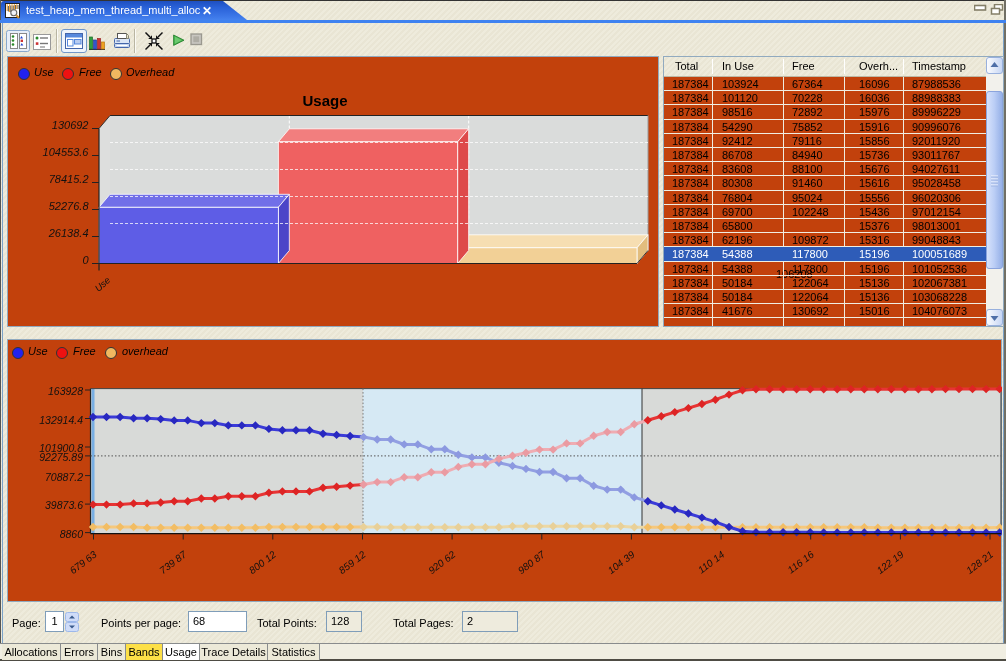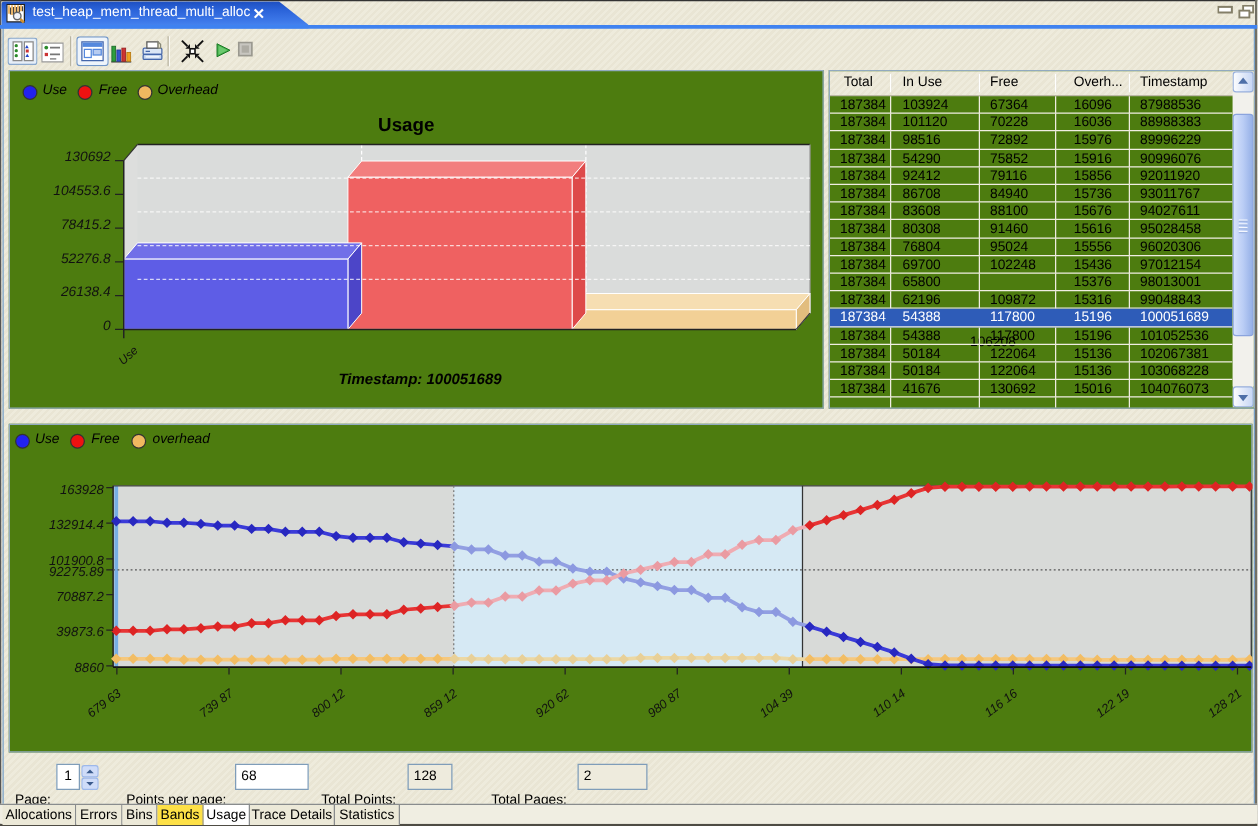--- a/index.html
+++ b/index.html
@@ -1,20 +1,20 @@
 <!DOCTYPE html>
 <html><head><meta charset="utf-8">
 <style>
 * { margin:0; padding:0; box-sizing:border-box; }
 body { width:1006px; height:661px; position:relative; overflow:hidden;
   font-family:"Liberation Sans", sans-serif; color:#000;
   background:repeating-linear-gradient(135deg,#eeebdc 0 2px,#e9e5d4 2px 4px); }
-.panel { position:absolute; background:#4d7c0f; border:1px solid #91aabf; }
+.panel { position:absolute; background:#c2410c; border:1px solid #91aabf; }
 .inp { position:absolute; border:1px solid #7f9db9; font-size:11px; line-height:19px; padding-left:4px; background:#fff; height:21px; }
-.lbl { position:absolute; font-size:11px; top:617px;margin-top:17px; }
+.lbl { position:absolute; font-size:11px; top:617px; }
 </style></head>
 <body>
 
 <div style="position:absolute;left:0;top:0;width:1006px;height:1px;background:#333;"></div>
 <div style="position:absolute;left:0;top:0;width:1px;height:661px;background:#555;"></div>
 <div style="position:absolute;right:0;top:0;width:2px;height:661px;background:#716f65;"></div>
 <div style="position:absolute;left:0;bottom:0;width:1006px;height:2px;background:#4e4c44;"></div>
 <div style="position:absolute;left:2px;top:22px;width:1px;height:636px;background:#7ba2c8;"></div>
 <div style="position:absolute;right:2px;top:22px;width:1px;height:636px;background:#7ba2c8;"></div>
 
@@ -152,21 +152,20 @@
       <line x1="84" y1="152.5" x2="91" y2="152.5" stroke="#222" stroke-width="1"></line>
       <text x="80.5" y="153.0" text-anchor="end" font-size="11" font-style="italic" fill="#111">52276.8</text>
       <line x1="84" y1="125.5" x2="91" y2="125.5" stroke="#222" stroke-width="1"></line>
       <text x="80.5" y="126.0" text-anchor="end" font-size="11" font-style="italic" fill="#111">78415.2</text>
       <line x1="84" y1="98.5" x2="91" y2="98.5" stroke="#222" stroke-width="1"></line>
       <text x="80.5" y="99.0" text-anchor="end" font-size="11" font-style="italic" fill="#111">104553.6</text>
       <line x1="84" y1="71.5" x2="91" y2="71.5" stroke="#222" stroke-width="1"></line>
       <text x="80.5" y="72.0" text-anchor="end" font-size="11" font-style="italic" fill="#111">130692</text>
 <text transform="translate(103,224) rotate(-42)" text-anchor="end" font-size="9.5" font-style="italic" fill="#111">Use</text>
 </svg>
-<div style="position:absolute;left:0;top:239px;width:656px;text-align:center;font-size:12px;font-weight:bold;font-style:italic;">Timestamp: 100051689</div>
 </div>
 
 <div class="panel" style="left:663px;top:56px;width:341px;height:271px;">
 <div style="position:absolute;left:0;top:0;width:339px;height:20px;background:repeating-linear-gradient(135deg,#eeebdc 0 2px,#e9e5d4 2px 4px);border-bottom:1px solid #bdb9a6;font-size:11px;">
       <i style="position:absolute;left:48px;top:2px;width:1px;height:15px;background:#cfccba;border-right:1px solid #fff;"></i>
       <i style="position:absolute;left:119px;top:2px;width:1px;height:15px;background:#cfccba;border-right:1px solid #fff;"></i>
       <i style="position:absolute;left:180px;top:2px;width:1px;height:15px;background:#cfccba;border-right:1px solid #fff;"></i>
       <i style="position:absolute;left:239px;top:2px;width:1px;height:15px;background:#cfccba;border-right:1px solid #fff;"></i>
       <span style="position:absolute;left:11px;top:3px;">Total</span>
       <span style="position:absolute;left:58px;top:3px;">In Use</span>

